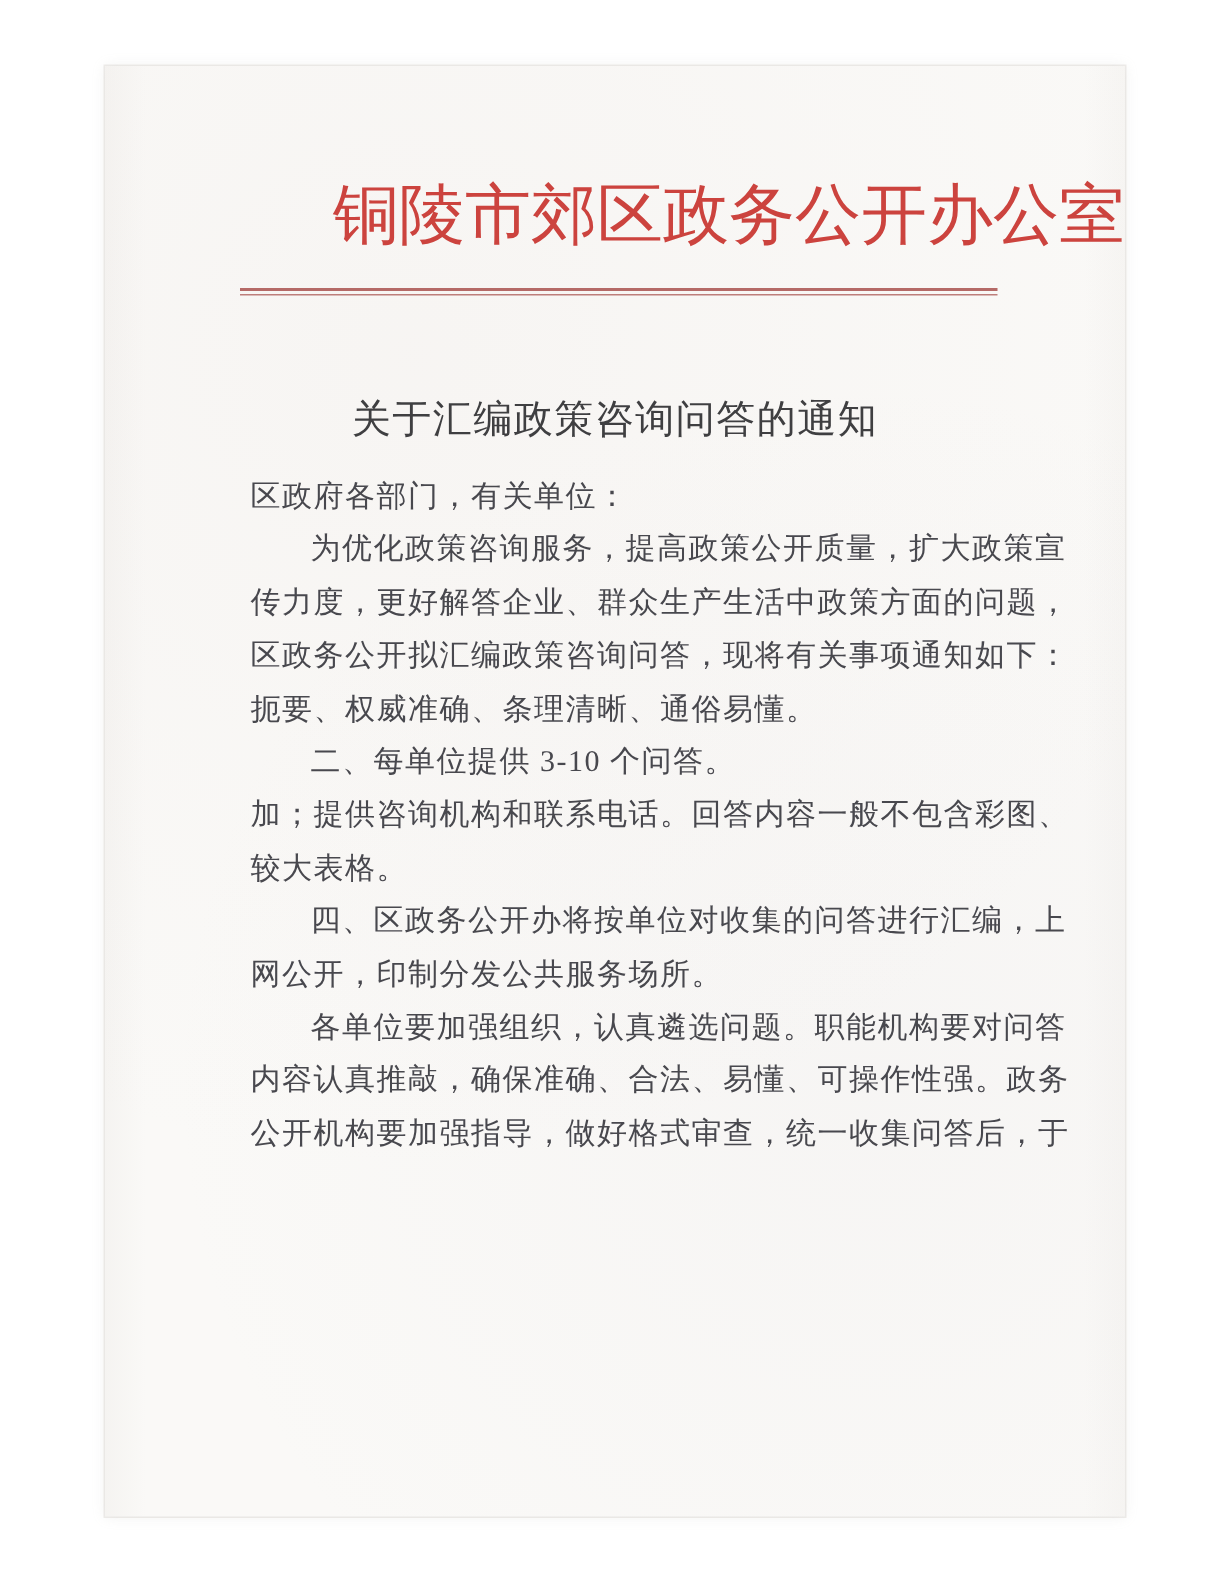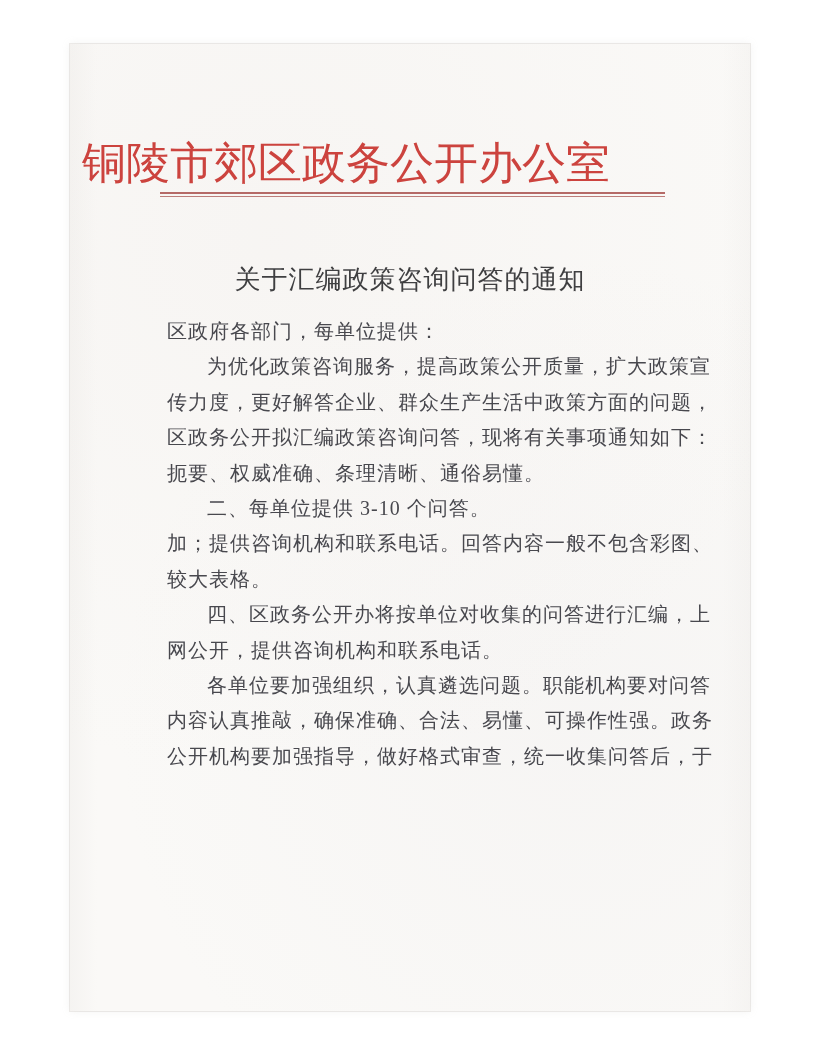--- a/index.html
+++ b/index.html
@@ -16,30 +16,29 @@
     width: 680px; height: 967px;
     background-color: #faf9f7;
     background-image:
       radial-gradient(circle at 30% 20%, rgba(225,215,212,0.12), rgba(0,0,0,0) 60%),
       radial-gradient(circle at 75% 70%, rgba(214,210,216,0.10), rgba(0,0,0,0) 55%),
       linear-gradient(90deg, rgba(222,218,214,0.18) 0%, rgba(0,0,0,0) 4%, rgba(0,0,0,0) 96%, rgba(222,218,214,0.14) 100%);
     box-shadow: 0 0 0 1px rgba(205,200,196,0.35), 0 0 8px rgba(180,175,170,0.18);
   }
   .letterhead {
     position: absolute;
-    left: 12px; top: 72px;
+    left: 0; top: 72px;
     width: 100%;
-    text-align: left;
+    text-align: right;
     color: #cc433e;
     font-size: 44px;
     line-height: 56px;
     letter-spacing: 0px;
     font-weight: 400;
     white-space: nowrap;
-    margin-top: 20px;
   }
   .rule {
     position: absolute;
     left: 90px; top: 148px;
     width: 505px;
     height: 2px;
     border-top: 2px solid #b56a67;
     border-bottom: 1px solid #bd7e7b;
   }
   .title {
@@ -72,28 +71,28 @@
 
 <div class="paper">
 
   <div class="letterhead">铜陵市郊区政务公开办公室</div>
 
   <div class="rule"></div>
 
   <h1 class="title">关于汇编政策咨询问答的通知</h1>
 
   <div class="body-text">
-    <div class="line">区政府各部门，每单位提供：</div>
+    <div class="line">区政府各部门，有关单位：</div>
     <div class="line indent">为优化政策咨询服务，提高政策公开质量，扩大政策宣</div>
     <div class="line">传力度，更好解答企业、群众生产生活中政策方面的问题，</div>
     <div class="line">区政务公开拟汇编政策咨询问答，现将有关事项通知如下：</div>
     <div class="line">扼要、权威准确、条理清晰、通俗易懂。</div>
     <div class="line indent">二、每单位提供 3-10 个问答。</div>
     <div class="line">加；提供咨询机构和联系电话。回答内容一般不包含彩图、</div>
     <div class="line">较大表格。</div>
     <div class="line indent">四、区政务公开办将按单位对收集的问答进行汇编，上</div>
-    <div class="line">网公开，提供咨询机构和联系电话。</div>
+    <div class="line">网公开，印制分发公共服务场所。</div>
     <div class="line indent">各单位要加强组织，认真遴选问题。职能机构要对问答</div>
     <div class="line">内容认真推敲，确保准确、合法、易懂、可操作性强。政务</div>
     <div class="line">公开机构要加强指导，做好格式审查，统一收集问答后，于</div>
   </div>
 
 </div>
 
 </body></html>

